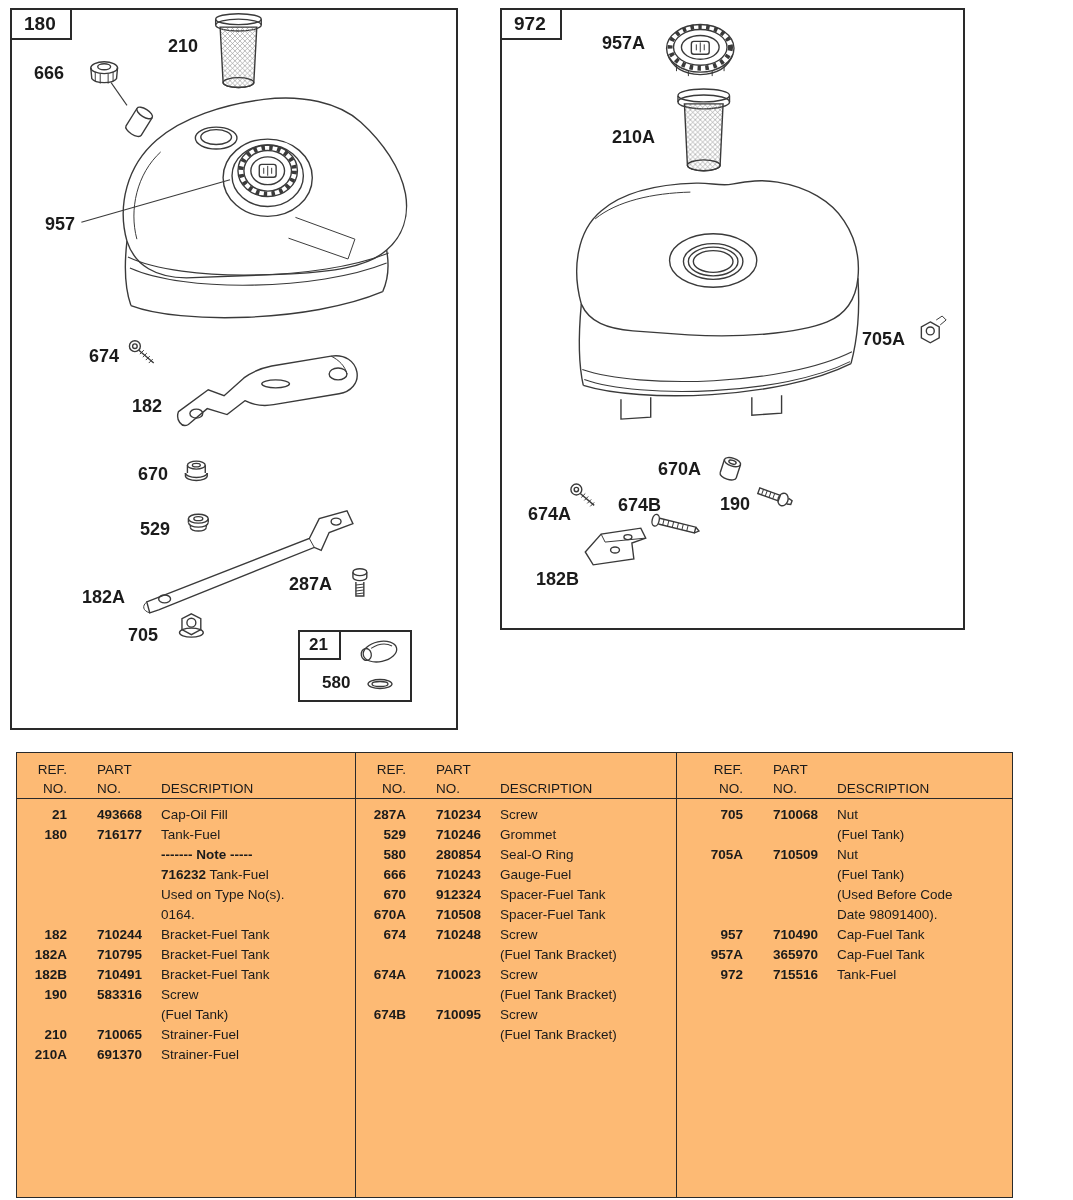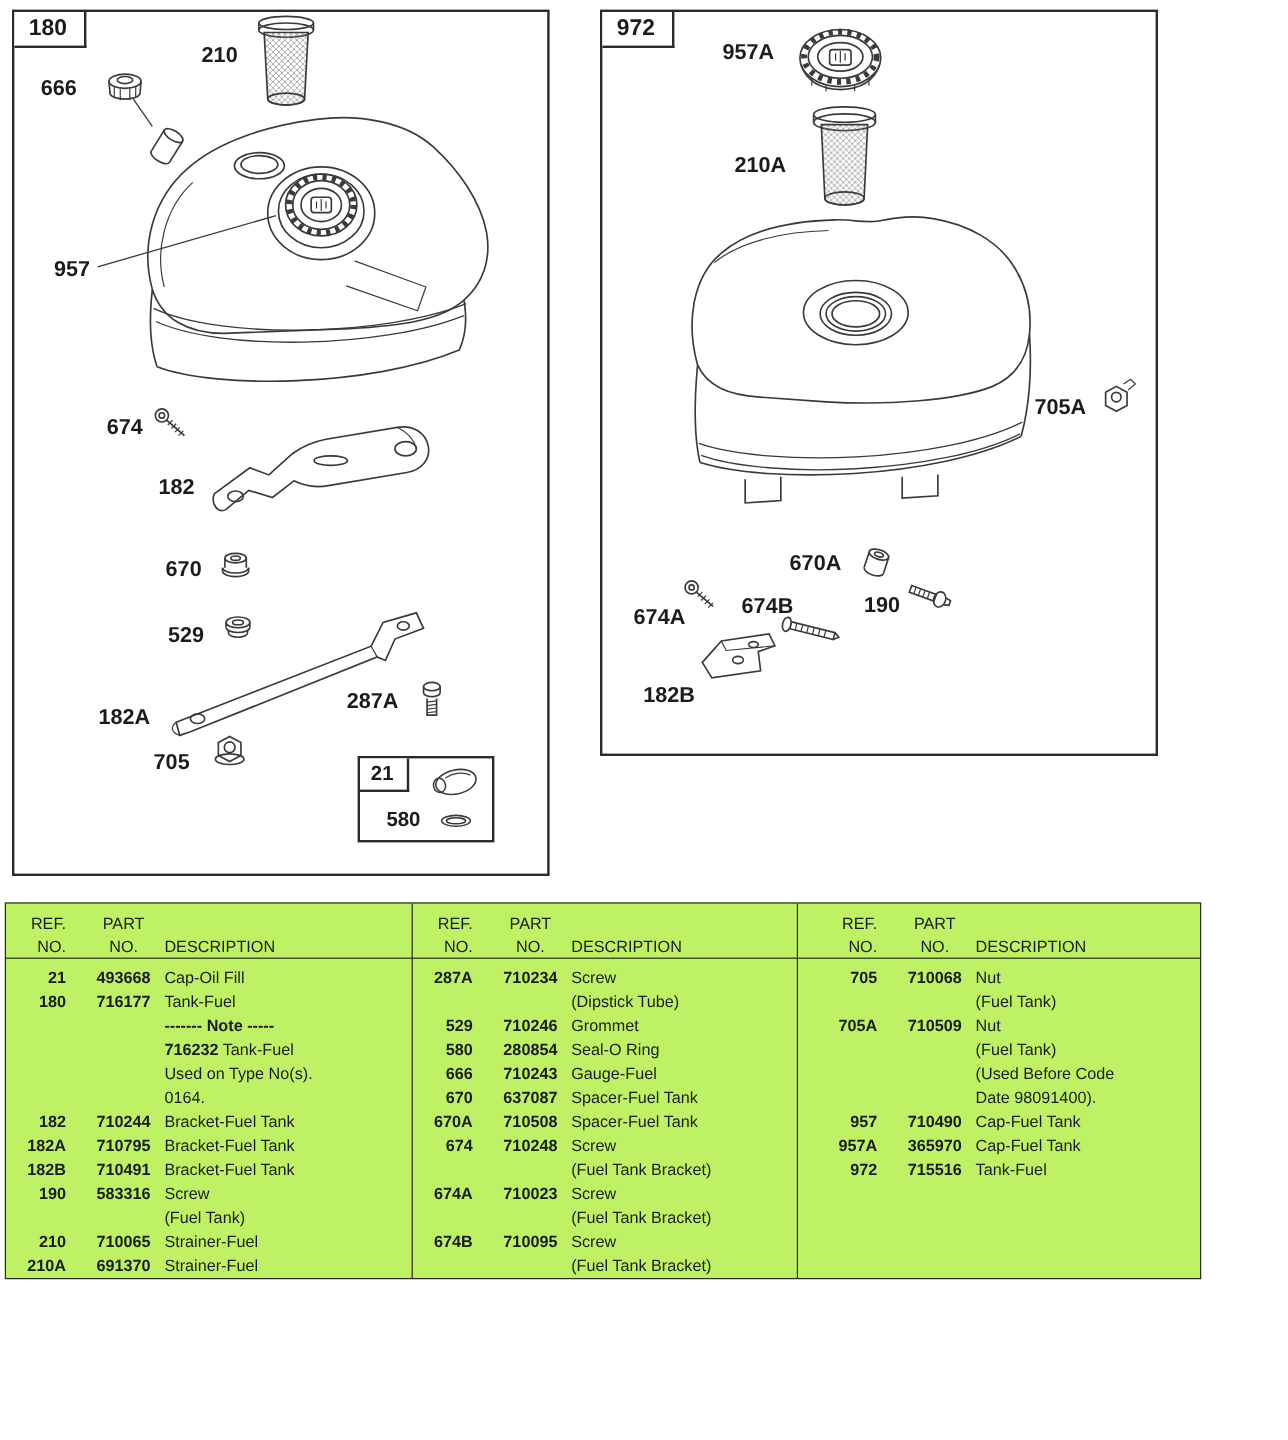--- a/index.html
+++ b/index.html
@@ -23,34 +23,34 @@
   .tag-sm { font-size:17px; padding:4px 11px 5px 9px; }
   .callout { position:absolute; font-weight:700; font-size:18px; line-height:1.1; white-space:nowrap; }
   .inset {
     position:absolute; left:286px; top:620px; width:114px; height:72px;
     border:2px solid #2a2a2a; background:#fff;
   }
   .inset .callout { font-size:17px; }
 
   
   .ptable {
-    position:absolute; left:4px; top:752px; width:997px; height:314px;
-    border:1.5px solid #2a2a2a; display:flex; background:#bef264;
+    position:absolute; left:16px; top:752px; width:997px; height:446px;
+    border:1.5px solid #2a2a2a; display:flex; background:#fdba74;
   }
   .hline { position:absolute; left:0; right:0; top:45px; border-top:1.5px solid #2a2a2a; }
   .tcol { position:relative; }
   .tcol1 { width:339px; border-right:1.5px solid #2a2a2a; }
   .tcol2 { width:321px; border-right:1.5px solid #2a2a2a; }
   .tcol3 { flex:1; padding-left:16px; }
   .thead { height:46px; padding-top:7px; }
   .hrow, .trow { display:flex; font-size:13.5px; }
   .hrow { height:19px; line-height:19px; }
   .trow { height:20px; line-height:20px; }
   .tref  { width:50px; text-align:right; font-weight:700; }
-  .tpart { width:60px; margin-left:18px; font-weight:700;text-align:center; }
+  .tpart { width:60px; margin-left:30px; font-weight:700; }
   .tdesc { flex:1; margin-left:4px; }
   .tdesc.note { font-weight:700; }
   .thead .tref, .thead .tpart { font-weight:400; }
   .tbody { padding-top:6px; }
 </style>
 </head>
 <body>
 
 <div class="page">
 
@@ -388,42 +388,37 @@
           <span class="tdesc">DESCRIPTION</span>
         </div>
       </div>
       <div class="tbody">
           <div class="trow">
             <span class="tref">287A</span>
             <span class="tpart">710234</span>
             <span class="tdesc">Screw</span>
           </div>
           <div class="trow">
-            <span class="tref"></span>
-            <span class="tpart"></span>
-            <span class="tdesc">(Dipstick Tube)</span>
-          </div>
-          <div class="trow">
             <span class="tref">529</span>
             <span class="tpart">710246</span>
             <span class="tdesc">Grommet</span>
           </div>
           <div class="trow">
             <span class="tref">580</span>
             <span class="tpart">280854</span>
             <span class="tdesc">Seal-O Ring</span>
           </div>
           <div class="trow">
             <span class="tref">666</span>
             <span class="tpart">710243</span>
             <span class="tdesc">Gauge-Fuel</span>
           </div>
           <div class="trow">
             <span class="tref">670</span>
-            <span class="tpart">637087</span>
+            <span class="tpart">912324</span>
             <span class="tdesc">Spacer-Fuel Tank</span>
           </div>
           <div class="trow">
             <span class="tref">670A</span>
             <span class="tpart">710508</span>
             <span class="tdesc">Spacer-Fuel Tank</span>
           </div>
           <div class="trow">
             <span class="tref">674</span>
             <span class="tpart">710248</span>

